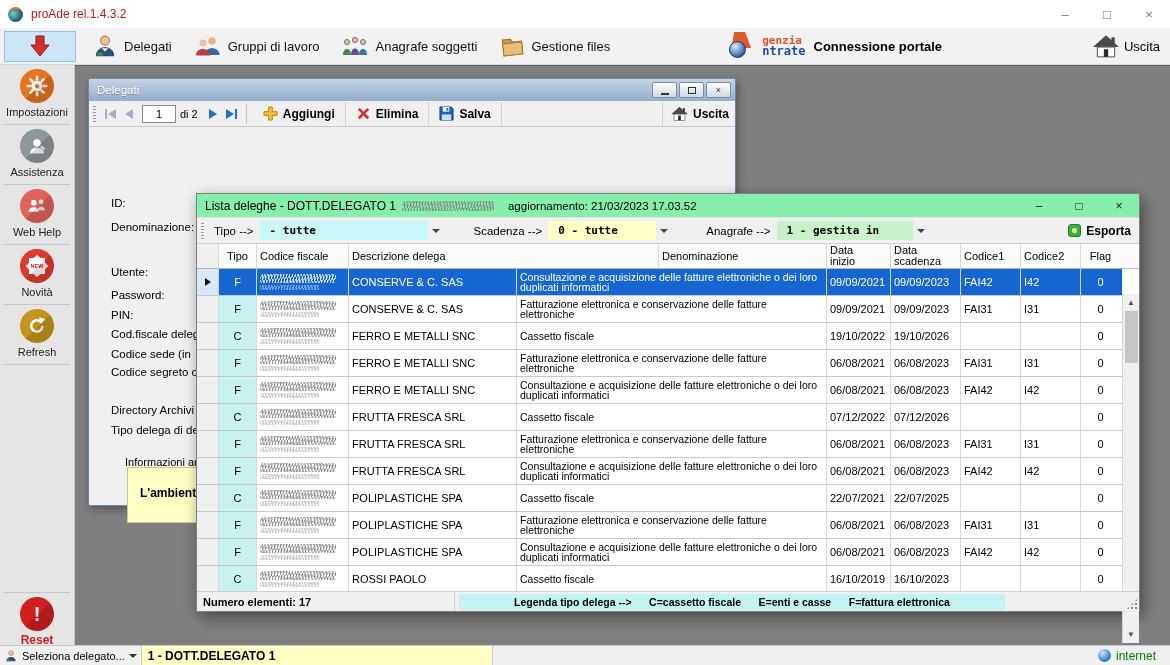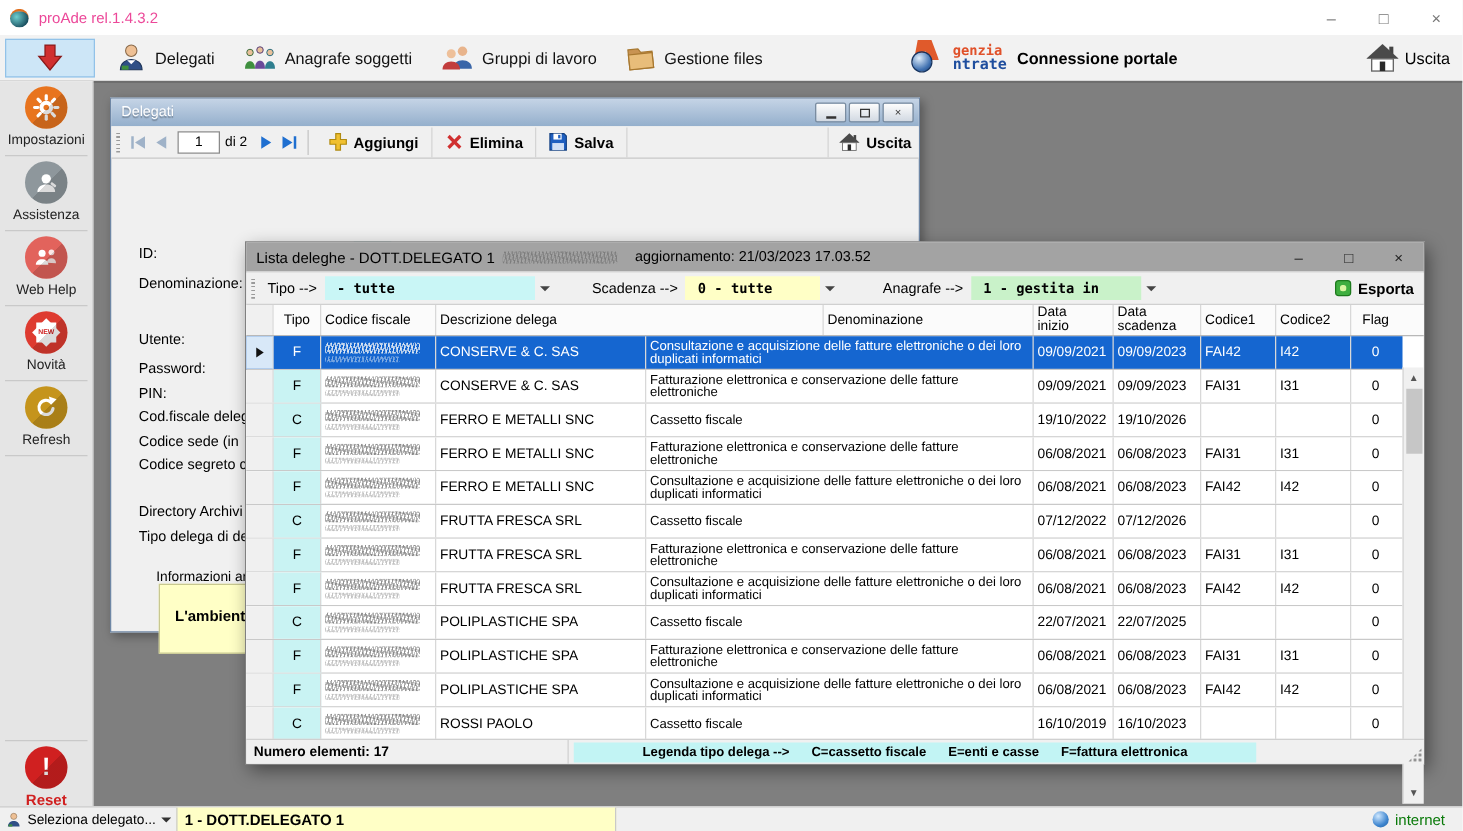--- a/index.html
+++ b/index.html
@@ -3,21 +3,21 @@
 <meta charset="utf-8">
 <style>
   * { margin:0; padding:0; box-sizing:border-box; }
   html,body { width:1170px; height:665px; overflow:hidden; }
   body { font-family:"Liberation Sans", sans-serif; font-size:12px; color:#000; background:#fff; position:relative; }
 
   
   .titlebar { position:absolute; left:0; top:0; width:1170px; height:28px; background:#fff; display:flex; align-items:center; }
   .app-icon { width:15px; height:15px; border-radius:50%; margin:0 8px 0 8px;
               background:radial-gradient(circle at 35% 35%, #6fcfcf, #1a4f5f 72%); border-top:2px solid #e07020; }
-  .app-title { color:#ec4899; font-size:12px; }
+  .app-title { color:#b91c1c; font-size:12px; }
   .win-controls { margin-left:auto; display:flex; height:28px; }
   .win-controls .wbtn { width:42px; height:28px; display:flex; align-items:center; justify-content:center; color:#777; font-size:13px; }
 
   .main-toolbar { position:absolute; left:0; top:28px; width:1170px; height:37px; background:#f2f2f2; border-bottom:1px solid #d8d8d8; display:flex; align-items:center; }
   .tb-first { width:72px; height:31px; margin-left:4px; background:#cde6f7; border:1px solid #92c2e8; display:flex; align-items:center; justify-content:center; }
   .tb-item { display:flex; align-items:center; gap:6px; margin-left:22px; font-size:13px; }
   .tb-item .lbl { color:#111; }
   .ae-wrap { display:flex; align-items:center; margin-left:118px; gap:4px; }
   .ae-graphic { position:relative; width:30px; height:28px; }
   .ae-graphic .a-shape { position:absolute; left:3px; top:0; width:20px; height:16px; background:#e05a2b; clip-path:polygon(15% 0,70% 0,100% 100%,55% 100%,45% 55%,20% 100%,0 100%); }
@@ -68,21 +68,21 @@
   .field-id { position:absolute; left:194px; top:66px; width:30px; height:18px; background:#c6f2f2; border:1px solid #3f9f9f; font-weight:bold; font-size:12px; text-align:center; line-height:16px; }
   .field-den { position:absolute; left:194px; top:90px; width:278px; height:18px; background:#fff; border:1px solid #7a7a7a; font-weight:bold; font-size:12px; padding:1px 4px; }
   .img-panel { position:absolute; left:532px; top:86px; width:196px; height:80px; background:#eef4fb; border:1px solid #aab4be; }
   .img-panel .blu { position:absolute; left:16px; top:13px; width:22px; height:15px; background:#1f4e7a; }
   .groupbox-label { position:absolute; left:36px; top:329px; font-size:11px; white-space:nowrap; }
   .env-box { position:absolute; left:38px; top:340px; width:300px; height:56px; background:#ffffc6; border:1px solid #c8c890; }
   .env-box .t { font-weight:bold; font-size:12px; margin:18px 0 0 12px; white-space:nowrap; }
 
   
   .lista-win { position:absolute; left:196px; top:193px; width:944px; height:419px; background:#f0f0f0; border:1px solid #808080; box-shadow:3px 5px 14px rgba(0,0,0,.45); }
-  .lw-titlebar { height:24px; background:#a3a3a3; display:flex; align-items:center; border-bottom:1px solid #e3e3e3; }
+  .lw-titlebar { height:24px; background:#86efac; display:flex; align-items:center; border-bottom:1px solid #e3e3e3; }
   .lw-title { font-size:12px; margin-left:8px; white-space:nowrap; }
   .lw-updated { font-size:11.5px; margin-left:14px; white-space:nowrap; }
   .lw-btns { margin-left:auto; display:flex; }
   .lw-btn { width:40px; height:24px; display:flex; align-items:center; justify-content:center; font-size:12px; color:#222; }
   .filterbar { height:26px; background:#f0f0f0; border-bottom:1px solid #d0d0d0; display:flex; align-items:center; position:relative; }
   .flabel { font-size:11.5px; white-space:nowrap; }
   .combo { display:flex; align-items:flex-end; height:19px; margin-left:6px; }
   .combo .val { height:19px; font-family:"DejaVu Sans Mono", monospace; font-size:11px; font-weight:bold; line-height:19px; padding-left:10px; }
   .combo .arrow { width:16px; height:19px; display:flex; align-items:center; justify-content:center; }
   .tri-down { width:0; height:0; border-left:4px solid transparent; border-right:4px solid transparent; border-top:4px solid #444; }
@@ -166,39 +166,39 @@
     <svg class="icon-svg" width="26" height="26" viewBox="0 0 24 24">
         <circle cx="12" cy="7" r="4.2" fill="#eec095" stroke="#8a6a4a" stroke-width=".8"></circle>
         <path d="M4 21c0-5 4-7.5 8-7.5s8 2.5 8 7.5z" fill="#2f4f86" stroke="#1d3356" stroke-width=".8"></path>
         <path d="M9 14l3 3 3-3z" fill="#fff"></path>
         <rect x="5" y="18" width="5" height="3" fill="#3f8f3f"></rect>
       </svg>
     <span class="lbl">Delegati</span>
   </div>
   <div class="tb-item">
     <svg class="icon-svg" width="28" height="26" viewBox="0 0 28 24">
+        <circle cx="18" cy="7" r="3.8" fill="#e8b48c"></circle>
+        <path d="M10.5 21c0-4.5 3.4-6.8 7.5-6.8s7.5 2.3 7.5 6.8z" fill="#3a66a8"></path>
+        <circle cx="9" cy="9" r="3.6" fill="#eec09a"></circle>
+        <path d="M2 21.5c0-4.2 3.1-6.4 7-6.4s7 2.2 7 6.4z" fill="#c23d3d"></path>
+      </svg>
+    <span class="lbl">Gruppi di lavoro</span>
+  </div>
+  <div class="tb-item">
+    <svg class="icon-svg" width="28" height="26" viewBox="0 0 28 24">
         <g>
           <circle cx="6" cy="8" r="2.6" fill="#e8c09a" stroke="#3f6f3f" stroke-width=".8"></circle>
           <path d="M2 21c0-4 1.8-6 4-6s4 2 4 6z" fill="#3f8f3f"></path>
           <circle cx="14" cy="6" r="2.6" fill="#e8c09a" stroke="#5a3f7a" stroke-width=".8"></circle>
           <path d="M10 21c0-4.5 1.8-6.5 4-6.5s4 2 4 6.5z" fill="#6a4a9a"></path>
           <circle cx="22" cy="8" r="2.6" fill="#e8c09a" stroke="#2f6f7f" stroke-width=".8"></circle>
           <path d="M18 21c0-4 1.8-6 4-6s4 2 4 6z" fill="#2f7f8f"></path>
         </g>
       </svg>
     <span class="lbl">Anagrafe soggetti</span>
-  </div>
-  <div class="tb-item">
-    <svg class="icon-svg" width="28" height="26" viewBox="0 0 28 24">
-        <circle cx="18" cy="7" r="3.8" fill="#e8b48c"></circle>
-        <path d="M10.5 21c0-4.5 3.4-6.8 7.5-6.8s7.5 2.3 7.5 6.8z" fill="#3a66a8"></path>
-        <circle cx="9" cy="9" r="3.6" fill="#eec09a"></circle>
-        <path d="M2 21.5c0-4.2 3.1-6.4 7-6.4s7 2.2 7 6.4z" fill="#c23d3d"></path>
-      </svg>
-    <span class="lbl">Gruppi di lavoro</span>
   </div>
   <div class="tb-item">
     <svg class="icon-svg" width="26" height="26" viewBox="0 0 26 24" style="transform:rotate(-6deg);">
         <path d="M4 5h8l2 3h9v13H4z" fill="#c89352" stroke="#a87830"></path>
         <path d="M4 9h19v12H4z" fill="#e8bd7a" stroke="#a87830"></path>
       </svg>
     <span class="lbl">Gestione files</span>
   </div>
   <div class="ae-wrap">
     <div class="ae-graphic">

